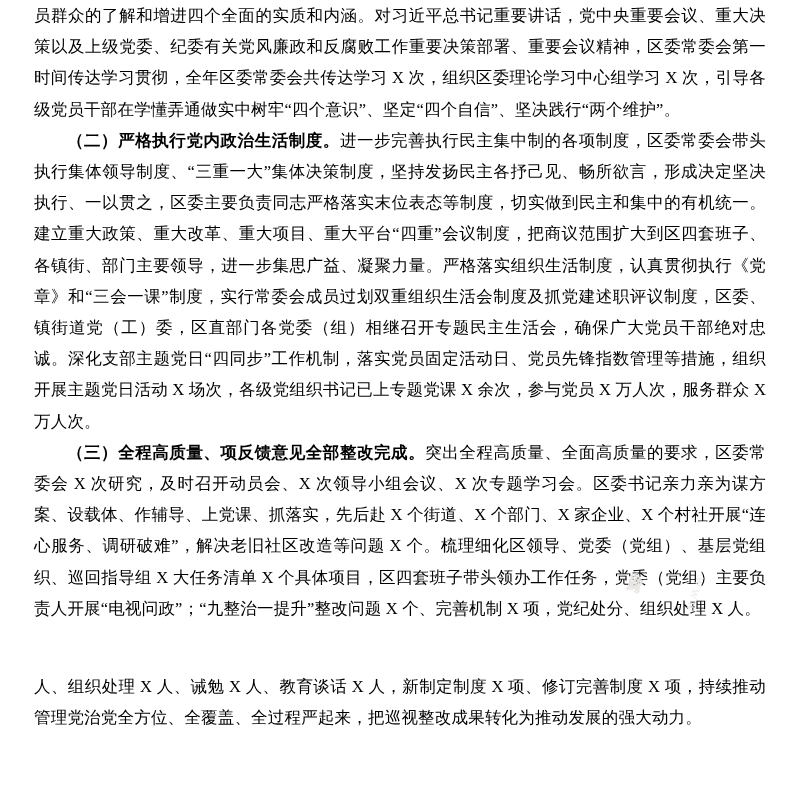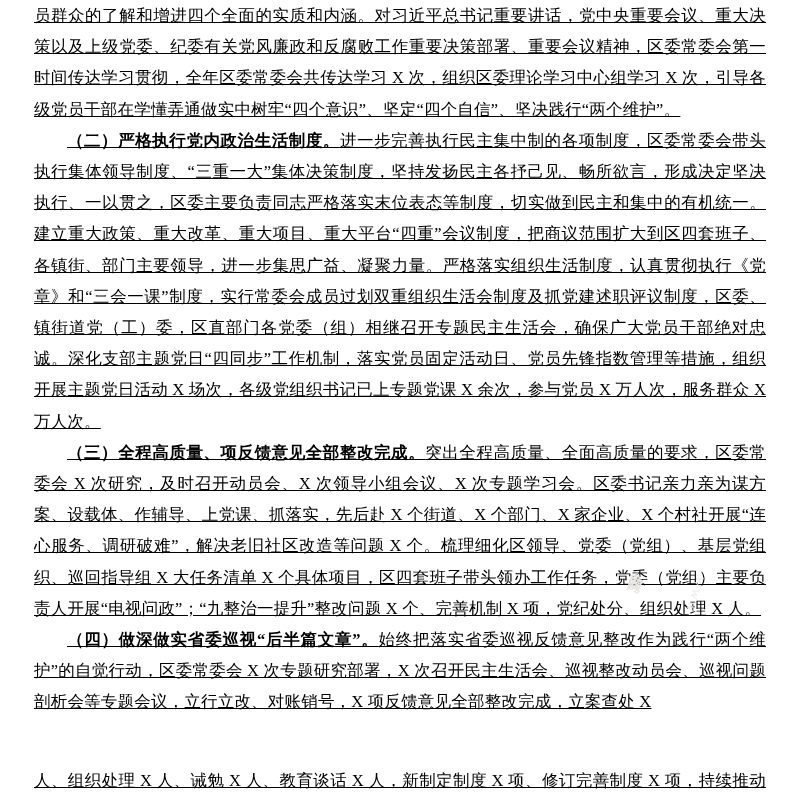--- a/index.html
+++ b/index.html
@@ -14,21 +14,20 @@
     color: #000000;
     overflow: hidden;
     position: relative;
   }
   .page {
     position: relative;
     width: 800px;
     height: 738px;
     box-sizing: border-box;
     padding: 0 34px;
-    text-decoration: underline;
   }
   .doc-body {
     padding-top: 0;
   }
   p.para {
     margin: 0 0 0 0;
     font-size: 16.5px;
     line-height: 31.2px;
     text-align: justify;
     text-justify: inter-ideograph;
@@ -86,23 +85,20 @@
     </p>
 
     <p class="para indent">
       <span class="bold">（二）严格执行党内政治生活制度。</span><span>进一步完善执行民主集中制的各项制度，区委常委会带头执行集体领导制度、“三重一大”集体决策制度，坚持发扬民主各抒己见、畅所欲言，形成决定坚决执行、一以贯之，区委主要负责同志严格落实末位表态等制度，切实做到民主和集中的有机统一。建立重大政策、重大改革、重大项目、重大平台“四重”会议制度，把商议范围扩大到区四套班子、各镇街、部门主要领导，进一步集思广益、凝聚力量。严格落实组织生活制度，认真贯彻执行《党章》和“三会一课”制度，实行常委会成员过划双重组织生活会制度及抓党建述职评议制度，区委、镇街道党（工）委，区直部门各党委（组）相继召开专题民主生活会，确保广大党员干部绝对忠诚。深化支部主题党日“四同步”工作机制，落实党员固定活动日、党员先锋指数管理等措施，组织开展主题党日活动 X 场次，各级党组织书记已上专题党课 X 余次，参与党员 X 万人次，服务群众 X 万人次。</span>
     </p>
 
     <p class="para indent">
       <span class="bold">（三）全程高质量、项反馈意见全部整改完成。</span><span>突出全程高质量、全面高质量的要求，区委常委会 X 次研究，及时召开动员会、X 次领导小组会议、X 次专题学习会。区委书记亲力亲为谋方案、设载体、作辅导、上党课、抓落实，先后赴 X 个街道、X 个部门、X 家企业、X 个村社开展“连心服务、调研破难”，解决老旧社区改造等问题 X 个。梳理细化区领导、党委（党组）、基层党组织、巡回指导组 X 大任务清单 X 个具体项目，区四套班子带头领办工作任务，党委（党组）主要负责人开展“电视问政”；“九整治一提升”整改问题 X 个、完善机制 X 项，党纪处分、组织处理 X 人。</span>
     </p>
 
-    <p class="para indent">
-      <span class="bold">（四）做深做实省委巡视“后半篇文章”。</span><span>始终把落实省委巡视反馈意见整改作为践行“两个维护”的自觉行动，区委常委会 X 次专题研究部署，X 次召开民主生活会、巡视整改动员会、巡视问题剖析会等专题会议，立行立改、对账销号，X 项反馈意见全部整改完成，立案查处 X</span>
-    </p>
 
     <div class="gap-block"></div>
     <div class="gap-block small"></div>
 
     <p class="para">
       <span>人、组织处理 X 人、诫勉 X 人、教育谈话 X 人，新制定制度 X 项、修订完善制度 X 项，持续推动管理党治党全方位、全覆盖、全过程严起来，把巡视整改成果转化为推动发展的强大动力。</span>
     </p>
 
   </div>
 

